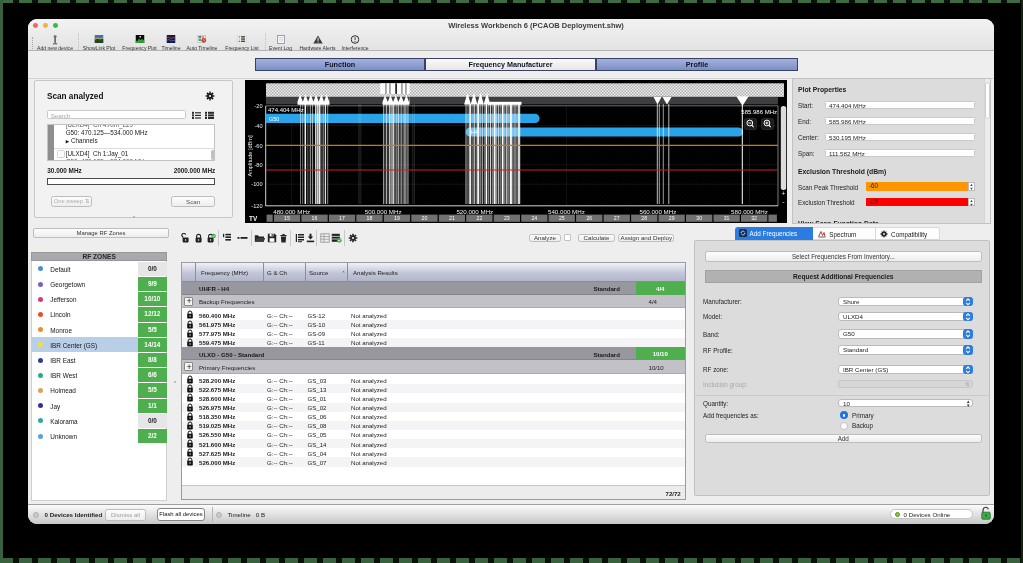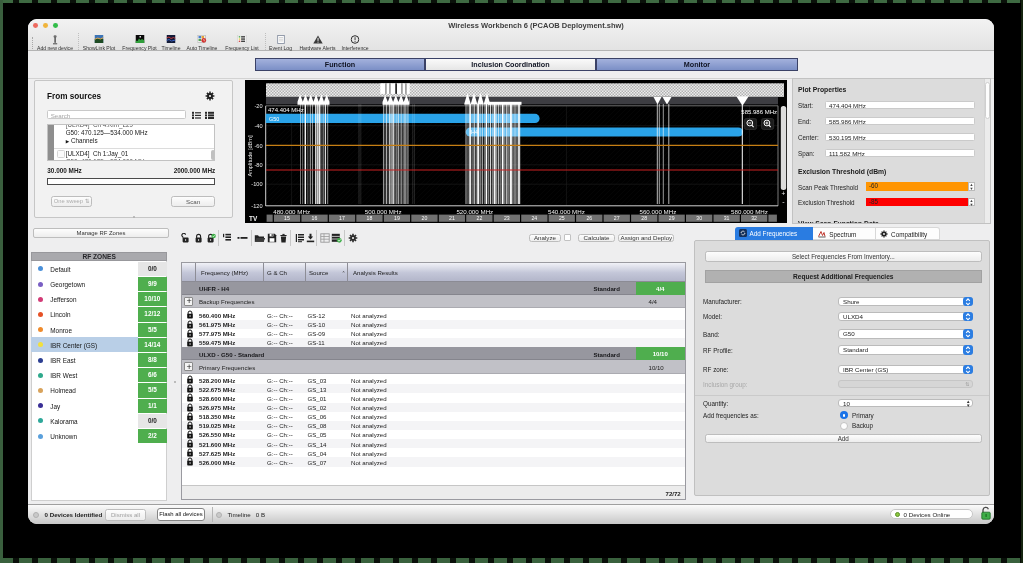--- a/index.html
+++ b/index.html
@@ -112,25 +112,25 @@
         <circle cx="4.5" cy="4.5" r="3.8" fill="none" stroke="#2d2d2d" stroke-width="1"></circle>
         <rect x="4.1" y="2.2" width="0.9" height="3" fill="#2d2d2d"></rect>
         <rect x="4.1" y="6" width="0.9" height="0.9" fill="#2d2d2d"></rect>
       </svg>
     </div>
 <div class="tbl" style="left:327px;">Interference</div>
 <div class="tsep" style="left:50px;"></div>
 <div class="abs" style="left:3.5px;top:17.5px;width:1px;height:12px;border-left:1px dotted #a8a8a8;"></div>
 <div class="tsep" style="left:236.5px;"></div>
 <div class="tab" style="left:227px;width:170px;background:linear-gradient(#a3b1dc,#7b8fc6);">Function</div>
-<div class="tab" style="left:397px;width:171px;background:linear-gradient(#fafafa,#e6e6e6);">Inclusion Coordination</div>
-<div class="tab" style="left:568px;width:202px;background:linear-gradient(#a3b1dc,#7b8fc6);">Monitor</div>
+<div class="tab" style="left:397px;width:171px;background:linear-gradient(#fafafa,#e6e6e6);">Frequency Manufacturer</div>
+<div class="tab" style="left:568px;width:202px;background:linear-gradient(#a3b1dc,#7b8fc6);">Profile</div>
 <div class="abs" style="left:0;top:59.3px;width:966px;height:1px;background:#d2d2d2;"></div>
 <div class="abs" style="left:6px;top:61px;width:199px;height:138px;background:#f2f2f2;border:1px solid #c6c6c6;border-radius:2px;"></div>
-<div class="lbl" style="left:19px;top:72.5px;font-size:8.2px;font-weight:bold;color:#111;">From sources</div>
+<div class="lbl" style="left:19px;top:72.5px;font-size:8.2px;font-weight:bold;color:#111;">Scan analyzed</div>
 <div class="abs" style="left:177px;top:71.5px;">
       <svg width="10" height="10">
         <g fill="#1f1f1f">
           <circle cx="5" cy="5" r="2.9"></circle>
           <g stroke="#1f1f1f" stroke-width="1.5">
             <line x1="5" y1="0.6" x2="5" y2="9.4"></line>
             <line x1="0.6" y1="5" x2="9.4" y2="5"></line>
             <line x1="1.9" y1="1.9" x2="8.1" y2="8.1"></line>
             <line x1="8.1" y1="1.9" x2="1.9" y2="8.1"></line>
           </g>

